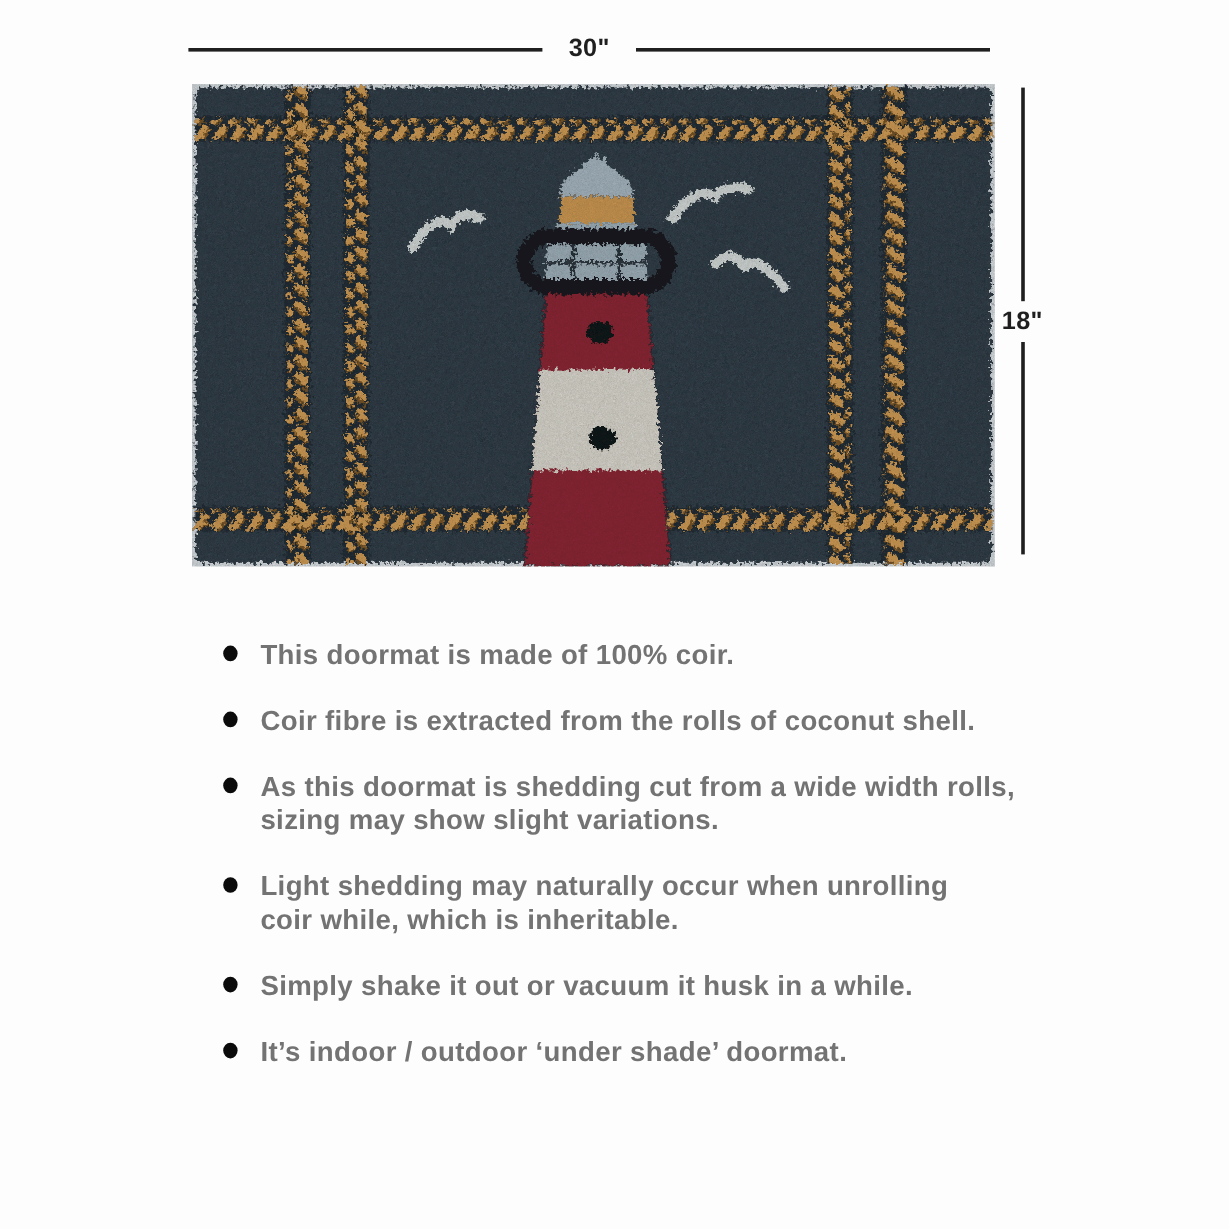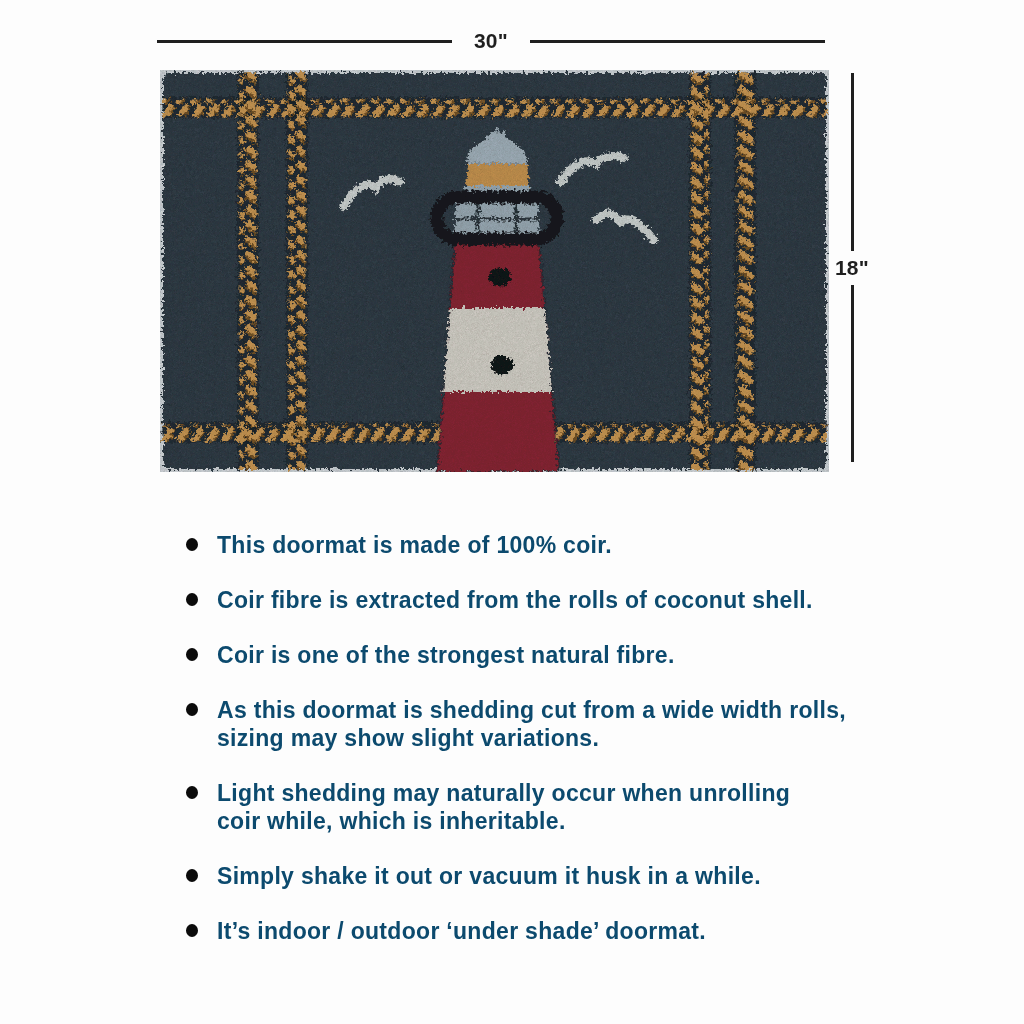--- a/index.html
+++ b/index.html
@@ -15,21 +15,21 @@
   .dim-top .dim-label{margin:0 22px;}
   .dim-right{position:absolute;left:833px;top:73px;width:38px;height:389px;display:flex;flex-direction:column;align-items:center;}
   .dim-right .seg{width:3px;flex:1;background:var(--line-black,#1f1f1f);}
   .dim-right .dim-label{margin:5px 0;}
   
   .mat-wrap{position:absolute;left:160px;top:70px;width:669px;height:402px;}
   
   ul.bullets{position:absolute;left:186px;top:531px;width:710px;margin:0;padding:0;list-style:none;}
   ul.bullets li{display:flex;margin:0 0 27px 0;}
   .dot{flex:none;width:12px;height:13px;border-radius:50%;background:#0b0b0b;margin:7px 19px 0 0;}
-  .btext{white-space:pre-line;font-size:23px;line-height:28px;font-weight:700;letter-spacing:.3px;color:#0c4a6e;}
+  .btext{white-space:pre-line;font-size:23px;line-height:28px;font-weight:700;letter-spacing:.3px;color:#737373;}
 </style>
 </head>
 <body>
 
 <div class="dim-top">
   <div class="seg"></div>
   <div class="dim-label">30"</div>
   <div class="seg"></div>
 </div>
 
@@ -131,24 +131,20 @@
   <li>
     <span class="dot"></span>
     <span class="btext">This doormat is made of 100% coir.</span>
   </li>
   <li>
     <span class="dot"></span>
     <span class="btext">Coir fibre is extracted from the rolls of coconut shell.</span>
   </li>
   <li>
     <span class="dot"></span>
-    <span class="btext">Coir is one of the strongest natural fibre.</span>
-  </li>
-  <li>
-    <span class="dot"></span>
     <span class="btext">As this doormat is shedding cut from a wide width rolls,
 sizing may show slight variations.</span>
   </li>
   <li>
     <span class="dot"></span>
     <span class="btext">Light shedding may naturally occur when unrolling
 coir while, which is inheritable.</span>
   </li>
   <li>
     <span class="dot"></span>

